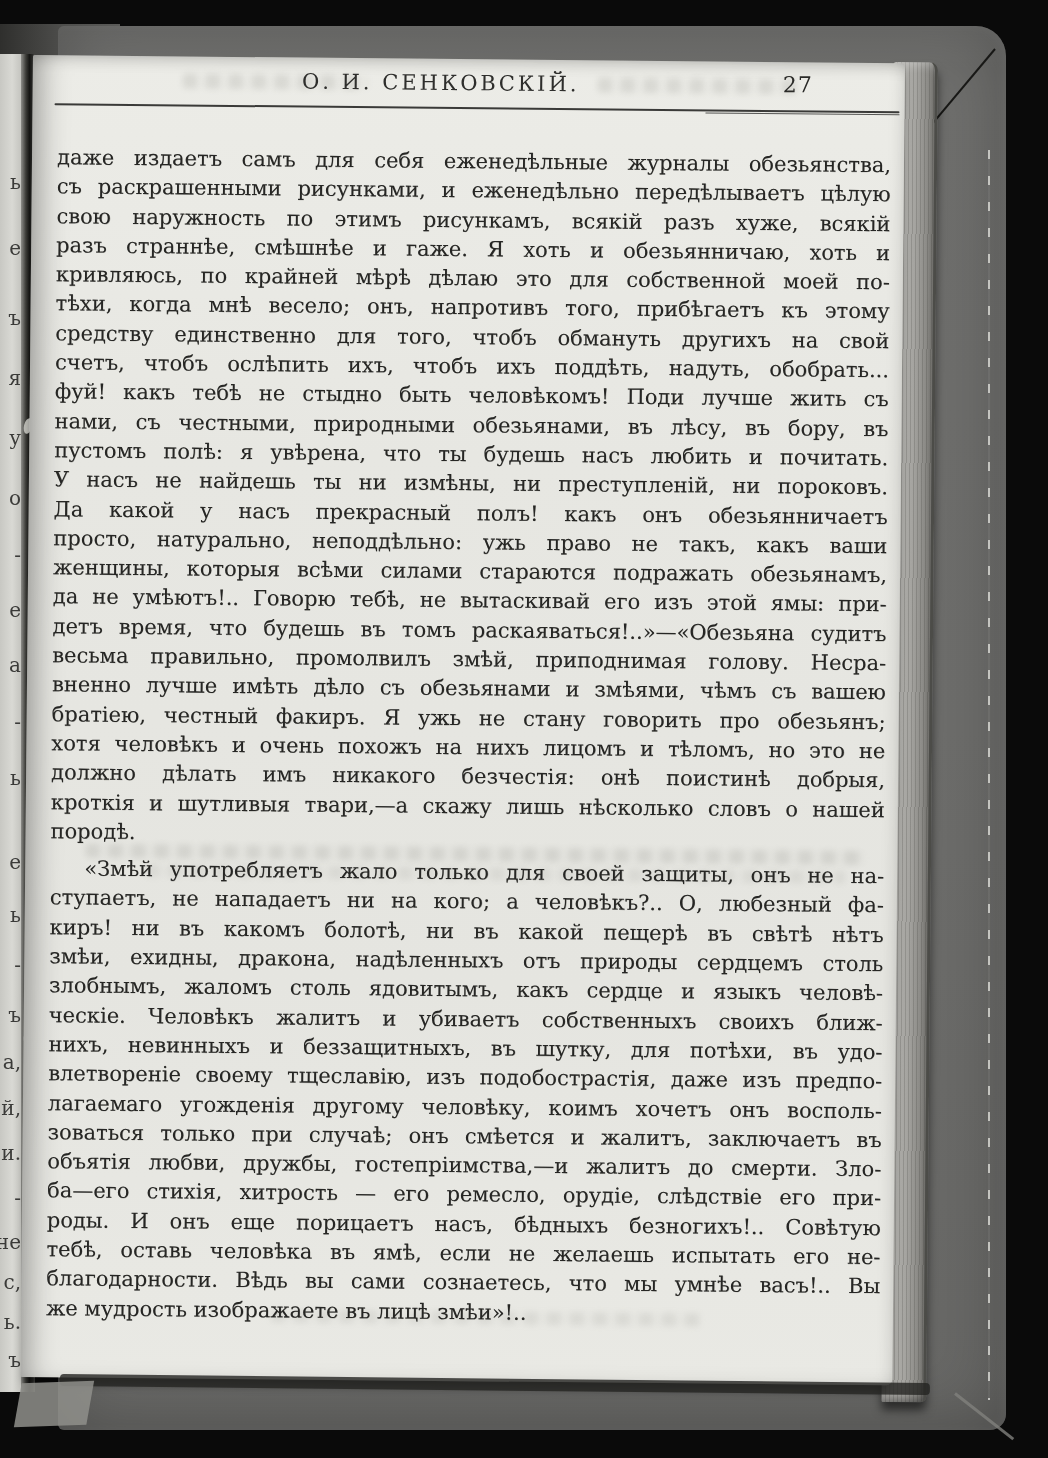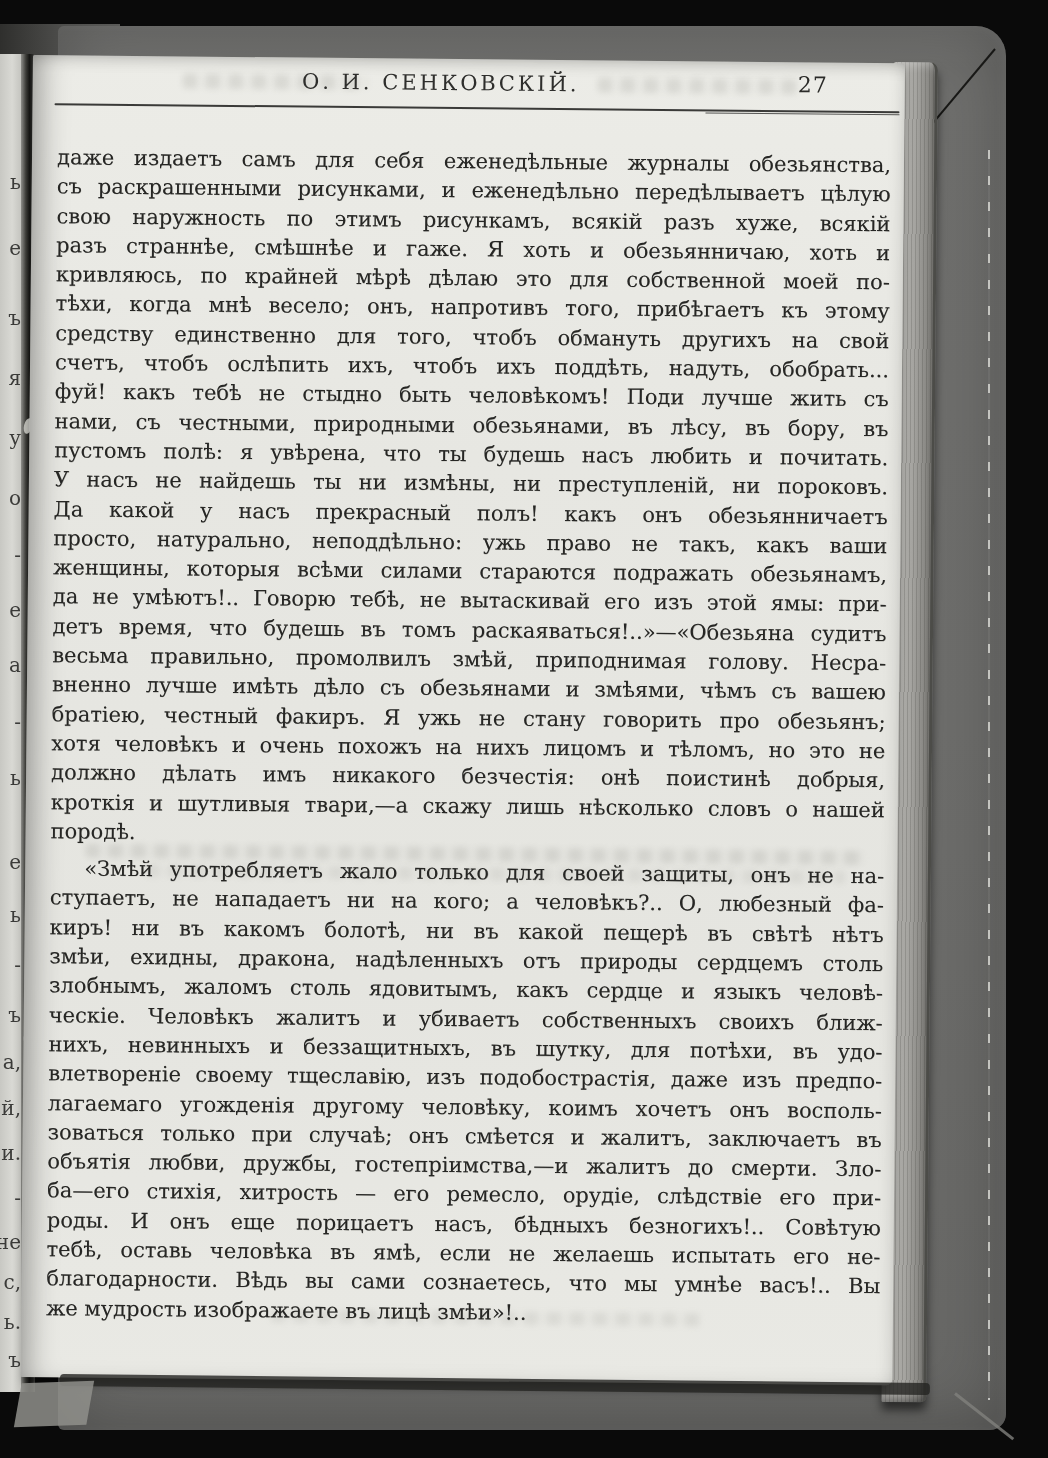--- a/index.html
+++ b/index.html
@@ -52,21 +52,21 @@
   
   .page{position:absolute;left:33px;top:55px;width:872px;height:1322px;
     background:linear-gradient(180deg,#ecece7,#e7e7e2 30%,#e5e5e0 70%,#e9e9e4);
     transform:rotate(.55deg);transform-origin:top left;border-radius:2px 3px 6px 2px;
     box-shadow:inset 22px 0 30px -16px rgba(0,0,0,.38), inset -10px 0 18px -12px rgba(0,0,0,.22),
       inset 0 14px 16px -12px rgba(0,0,0,.16), 0 10px 8px -4px rgba(0,0,0,.5);}
 
   .running-header{position:absolute;left:0;top:0;width:100%;height:60px;}
   .header-title{position:absolute;left:0;right:56px;top:12px;text-align:center;
     font-size:21px;letter-spacing:3px;color:#2e2e2c;}
-  .page-number{position:absolute;right:77px;top:10px;font-size:22px;letter-spacing:1px;color:#2b2b29;}
+  .page-number{position:absolute;right:92px;top:10px;font-size:22px;letter-spacing:1px;color:#2b2b29;}
   .header-rule{position:absolute;left:22px;top:48px;width:845px;height:2px;background:var(--rule);
     border-radius:1px;}
   .header-rule::after{content:"";position:absolute;left:77%;top:3px;width:23%;height:1px;background:#565654;}
 
   .body-text{position:absolute;left:25px;top:88px;width:834px;font-size:21px;line-height:29.3px;
     color:var(--ink);text-shadow:.3px .3px 0 rgba(40,40,35,.32);}
   .line{text-align:justify;text-align-last:justify;}
   .paragraph + .paragraph{margin-top:8px;}
   .paragraph .line:last-child{text-align-last:left;}
   .paragraph.indented .line:first-child{text-indent:34px;}

